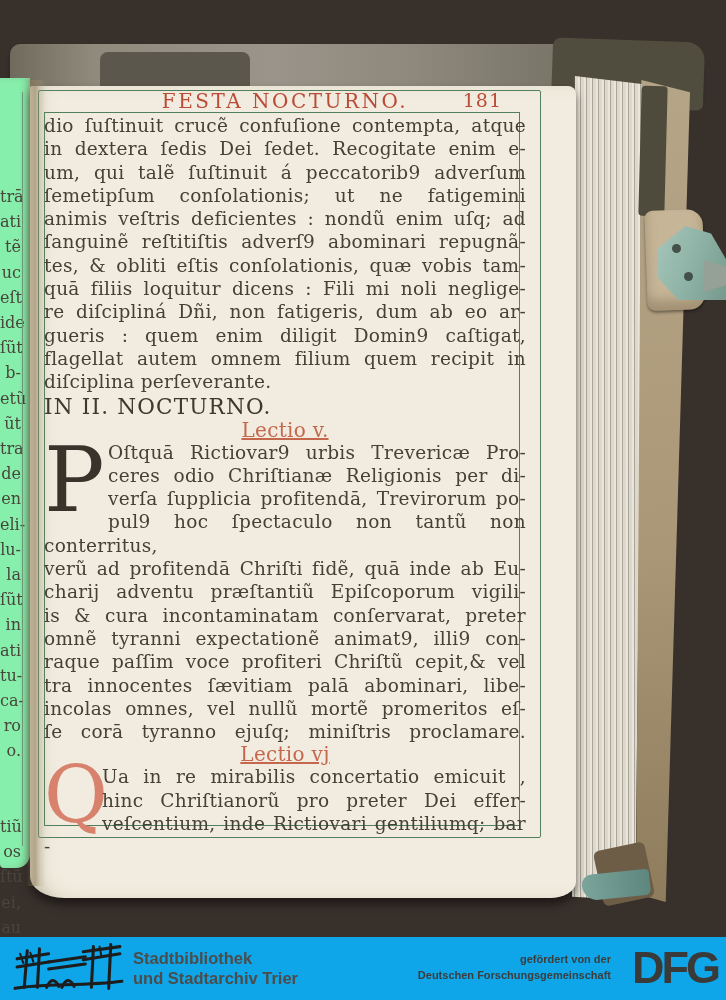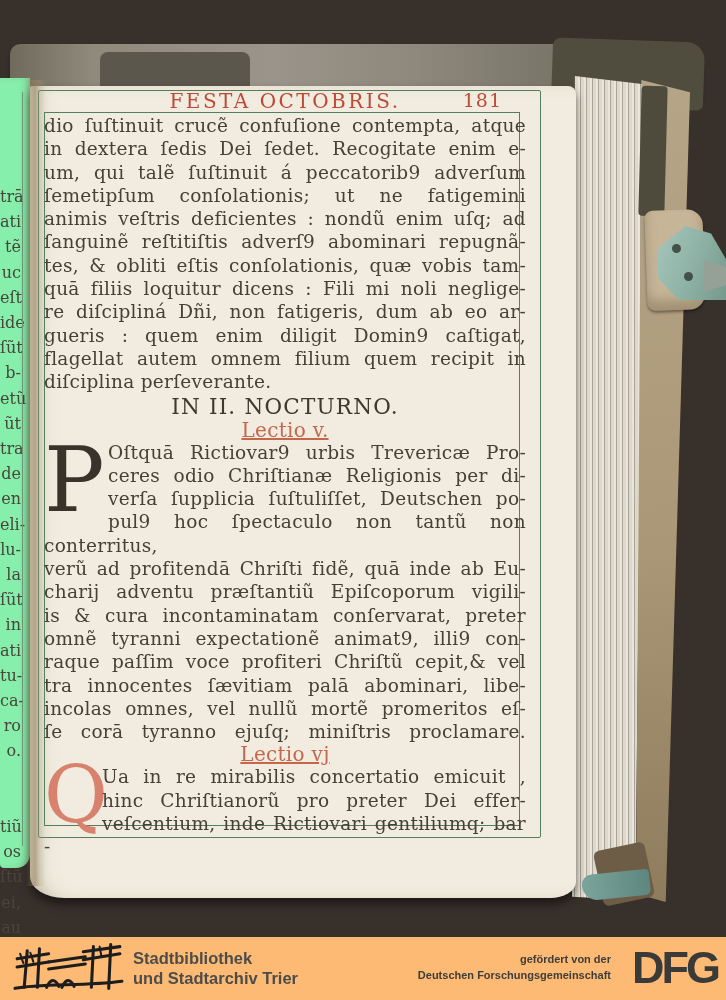--- a/index.html
+++ b/index.html
@@ -53,29 +53,29 @@
   #outer-frame{left:8px;top:4px;width:501px;height:746px;border-radius:2px;}
   #inner-frame{left:14px;top:26px;width:474px;height:712px;border-width:1px;}
   
   #header-row{position:absolute;left:14px;top:3px;width:482px;height:23px;}
   #running-title{position:absolute;left:0;width:100%;text-align:center;font-size:20px;letter-spacing:2.5px;color:#bb4b37;}
   #page-number{position:absolute;right:24px;top:0;font-size:19px;letter-spacing:1px;color:#bb4b37;}
   
   #textcol{position:absolute;left:14px;top:28px;width:482px;color:#464036;font-size:18.5px;letter-spacing:.3px;}
   .line{line-height:23.3px;text-align:justify;text-align-last:justify;}
   .line.short{text-align-last:left;}
-  .center-head{line-height:25px;text-align:center;font-size:21.5px;letter-spacing:1.2px;color:#3e382e;}
+  .center-head{line-height:25px;text-align:left;font-size:21.5px;letter-spacing:1.2px;color:#3e382e;}
   .lectio{line-height:22px;text-align:center;font-size:20px;color:#c4674c;text-decoration:underline;}
   .drop-initial{float:left;font-family:"DejaVu Serif",serif;}
   #initial-p{width:58px;height:70px;font-size:90px;line-height:74px;color:#39342b;margin:2px 6px 0 0;}
   #initial-q{width:52px;height:47px;font-size:78px;line-height:58px;color:#d8826d;margin:1px 6px 0 0;}
   .para{overflow:visible;}
   .para::after{content:"";display:block;clear:both;}
   
-  #banner{left:0;top:937px;width:726px;height:63px;background:#fdba74;font-family:"Liberation Sans",sans-serif;}
+  #banner{left:0;top:937px;width:726px;height:63px;background:#0ea5e9;font-family:"Liberation Sans",sans-serif;}
   #library-logo{position:absolute;left:12px;top:4px;}
   #library-name{position:absolute;left:133px;top:12px;font-size:16.5px;font-weight:bold;line-height:19.5px;color:#4c4c4a;}
   #funding-note{position:absolute;right:115px;top:15px;text-align:right;font-size:11px;font-weight:bold;line-height:15.5px;color:#3d3d3b;}
   #dfg-logo{position:absolute;right:8px;top:5px;font-size:45px;font-weight:bold;letter-spacing:-3px;color:#3a3a38;transform:scaleY(.98);}
 </style>
 </head>
 <body>
 
 <div id="stage">
 
@@ -119,21 +119,21 @@
 ei,
 au</div>
   </div>
   <div class="abs" id="verso-frame-line"></div>
 
   <div class="abs" id="recto">
     <div class="green-frame" id="outer-frame"></div>
     <div class="green-frame" id="inner-frame"></div>
 
     <div id="header-row">
-      <div id="running-title">FESTA OCTOBRIS.</div>
+      <div id="running-title">FESTA NOCTURNO.</div>
       <div id="page-number">181</div>
     </div>
 
     <div id="textcol">
       <div class="para">
         <div class="line">dio ſuſtinuit crucẽ confuſione contempta, atque</div>
         <div class="line">in dextera ſedis Dei ſedet. Recogitate enim e-</div>
         <div class="line">um, qui talẽ ſuſtinuit á peccatorib9 adverſum</div>
         <div class="line">ſemetipſum conſolationis; ut ne fatigemini</div>
         <div class="line">animis veſtris deficientes : nondũ enim uſq; ad</div>
@@ -146,21 +146,21 @@
         <div class="line short">diſciplina perſeverante.</div>
       </div>
 
       <div class="center-head">IN II. NOCTURNO.</div>
       <div class="lectio">Lectio v.</div>
 
       <div class="para">
         <span class="drop-initial" id="initial-p">P</span>
         <div class="line">Oſtquā Rictiovar9 urbis Trevericæ Pro-</div>
         <div class="line">ceres odio Chriſtianæ Religionis per di-</div>
-        <div class="line">verſa ſupplicia ſuſtuliſſet, Deutschen po-</div>
+        <div class="line">verſa ſupplicia profitendā, Trevirorum po-</div>
         <div class="line">pul9 hoc ſpectaculo non tantũ non conterritus,</div>
         <div class="line">verũ ad profitendā Chriſti fidẽ, quā inde ab Eu-</div>
         <div class="line">charij adventu præſtantiũ Epiſcoporum vigili-</div>
         <div class="line">is &amp; cura incontaminatam conſervarat, preter</div>
         <div class="line">omnẽ tyranni expectationẽ animat9, illi9 con-</div>
         <div class="line">raque paſſim voce profiteri Chriſtũ cepit,&amp; vel</div>
         <div class="line">tra innocentes ſævitiam palā abominari, libe-</div>
         <div class="line">incolas omnes, vel nullũ mortẽ promeritos eſ-</div>
         <div class="line">ſe corā tyranno ejuſq; miniſtris proclamare.</div>
       </div>

